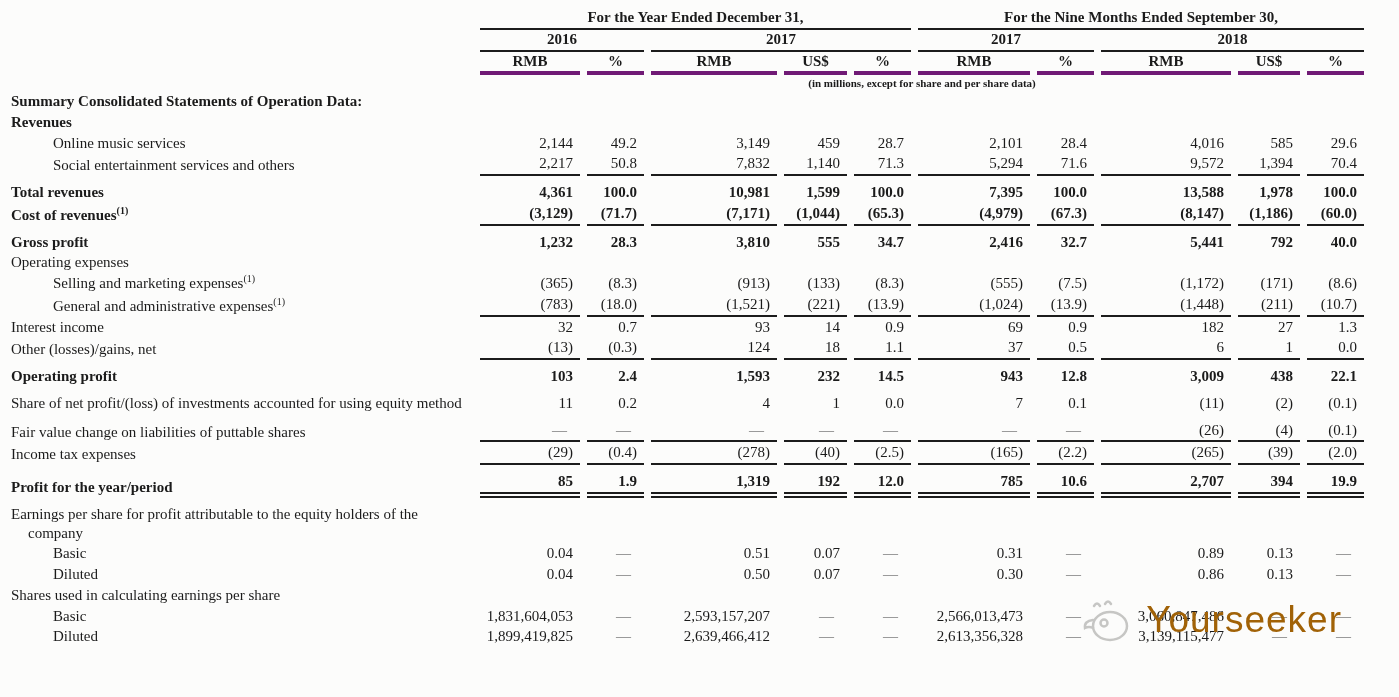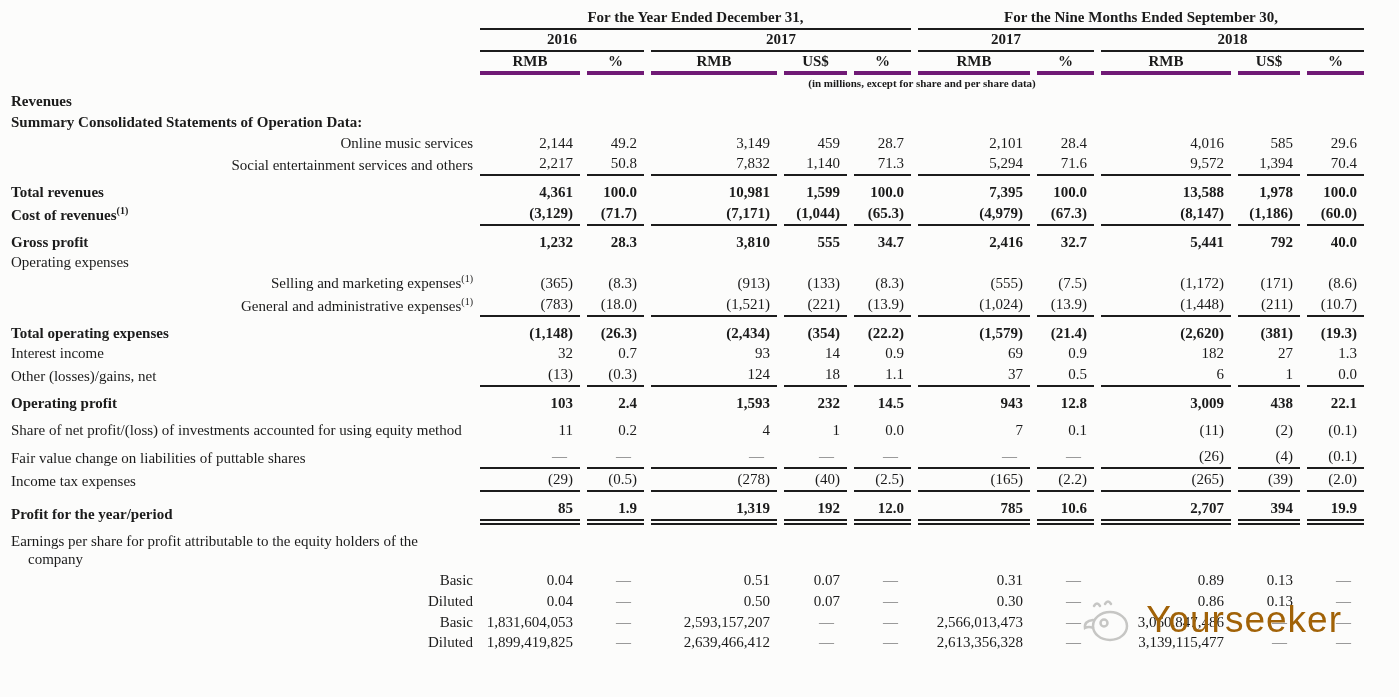--- a/index.html
+++ b/index.html
@@ -7,21 +7,21 @@
     position:relative; width:1374px; height:697px; overflow:hidden;
     font-family:"Liberation Serif","DejaVu Serif",serif; color:#1b1b1b;
   }
   table { border-collapse:separate; border-spacing:7px 0; margin:8px 0 0 4px; table-layout:fixed; }
   th, td { vertical-align:bottom; font-size:15px; line-height:1.25; padding:1px 0; }
   thead th { font-weight:bold; text-align:center; padding:0; }
   .grpline { border-bottom:2px solid #1c1c1c; padding:0 2px 1px; white-space:nowrap; }
   .colline { border-bottom:4px solid #701a75; padding:0 0 1px; }
   tr.h4 th { font-size:11px; padding-top:2px; white-space:nowrap; }
   td.lbl { text-align:left; }
-  td.lbl.ind { padding-left:42px;text-align:right; }
+  td.lbl.ind { padding-left:42px; }
   td.lbl.hang { padding-left:17px; text-indent:-17px; }
   td.num { text-align:right; padding-right:7px; white-space:nowrap; }
   .b { font-weight:bold; }
   sup { font-size:10px; line-height:0; }
   td.u  { border-bottom:2px solid #1c1c1c; }
   td.uu { border-bottom:6px double #1c1c1c; }
   td.dash { color:#7a7a7a; padding-right:13px; }
   tr.gap > td { padding-top:7px; }
   .watermark {
     position:absolute; top:594px; right:32px;
@@ -109,34 +109,34 @@
             <div class="colline">%</div>
           </th>
       </tr>
       <tr class="h4">
         <th></th>
         <th colspan="10">(in millions, except for share and per share data)</th>
       </tr>
     </thead>
     <tbody id="rows">
         <tr>
+          <td class="lbl b">Summary Consolidated Statements of Operation Data:</td>
+          <td class="num b"></td>
+          <td class="num b"></td>
+          <td class="num b"></td>
+          <td class="num b"></td>
+          <td class="num b"></td>
+          <td class="num b"></td>
+          <td class="num b"></td>
+          <td class="num b"></td>
+          <td class="num b"></td>
+          <td class="num b"></td>
+        </tr>
+        <tr>
           <td class="lbl b">Revenues</td>
-          <td class="num b"></td>
-          <td class="num b"></td>
-          <td class="num b"></td>
-          <td class="num b"></td>
-          <td class="num b"></td>
-          <td class="num b"></td>
-          <td class="num b"></td>
-          <td class="num b"></td>
-          <td class="num b"></td>
-          <td class="num b"></td>
-        </tr>
-        <tr>
-          <td class="lbl b">Summary Consolidated Statements of Operation Data:</td>
           <td class="num b"></td>
           <td class="num b"></td>
           <td class="num b"></td>
           <td class="num b"></td>
           <td class="num b"></td>
           <td class="num b"></td>
           <td class="num b"></td>
           <td class="num b"></td>
           <td class="num b"></td>
           <td class="num b"></td>
@@ -238,33 +238,20 @@
           <td class="num u">(18.0)</td>
           <td class="num u">(1,521)</td>
           <td class="num u">(221)</td>
           <td class="num u">(13.9)</td>
           <td class="num u">(1,024)</td>
           <td class="num u">(13.9)</td>
           <td class="num u">(1,448)</td>
           <td class="num u">(211)</td>
           <td class="num u">(10.7)</td>
         </tr>
-        <tr class="gap">
-          <td class="lbl b">Total operating expenses</td>
-          <td class="num b">(1,148)</td>
-          <td class="num b">(26.3)</td>
-          <td class="num b">(2,434)</td>
-          <td class="num b">(354)</td>
-          <td class="num b">(22.2)</td>
-          <td class="num b">(1,579)</td>
-          <td class="num b">(21.4)</td>
-          <td class="num b">(2,620)</td>
-          <td class="num b">(381)</td>
-          <td class="num b">(19.3)</td>
-        </tr>
         <tr>
           <td class="lbl">Interest income</td>
           <td class="num">32</td>
           <td class="num">0.7</td>
           <td class="num">93</td>
           <td class="num">14</td>
           <td class="num">0.9</td>
           <td class="num">69</td>
           <td class="num">0.9</td>
           <td class="num">182</td>
@@ -319,21 +306,21 @@
           <td class="num u dash">—</td>
           <td class="num u dash">—</td>
           <td class="num u dash">—</td>
           <td class="num u">(26)</td>
           <td class="num u">(4)</td>
           <td class="num u">(0.1)</td>
         </tr>
         <tr>
           <td class="lbl">Income tax expenses</td>
           <td class="num u">(29)</td>
-          <td class="num u">(0.5)</td>
+          <td class="num u">(0.4)</td>
           <td class="num u">(278)</td>
           <td class="num u">(40)</td>
           <td class="num u">(2.5)</td>
           <td class="num u">(165)</td>
           <td class="num u">(2.2)</td>
           <td class="num u">(265)</td>
           <td class="num u">(39)</td>
           <td class="num u">(2.0)</td>
         </tr>
         <tr class="gap">
@@ -380,20 +367,33 @@
           <td class="num">0.04</td>
           <td class="num dash">—</td>
           <td class="num">0.50</td>
           <td class="num">0.07</td>
           <td class="num dash">—</td>
           <td class="num">0.30</td>
           <td class="num dash">—</td>
           <td class="num">0.86</td>
           <td class="num">0.13</td>
           <td class="num dash">—</td>
+        </tr>
+        <tr>
+          <td class="lbl">Shares used in calculating earnings per share</td>
+          <td class="num"></td>
+          <td class="num"></td>
+          <td class="num"></td>
+          <td class="num"></td>
+          <td class="num"></td>
+          <td class="num"></td>
+          <td class="num"></td>
+          <td class="num"></td>
+          <td class="num"></td>
+          <td class="num"></td>
         </tr>
         <tr>
           <td class="lbl ind">Basic</td>
           <td class="num">1,831,604,053</td>
           <td class="num dash">—</td>
           <td class="num">2,593,157,207</td>
           <td class="num dash">—</td>
           <td class="num dash">—</td>
           <td class="num">2,566,013,473</td>
           <td class="num dash">—</td>

